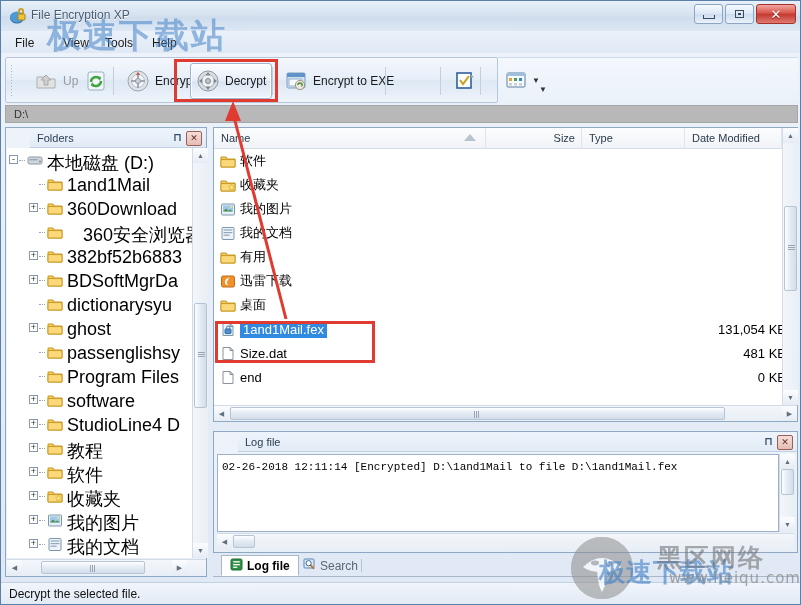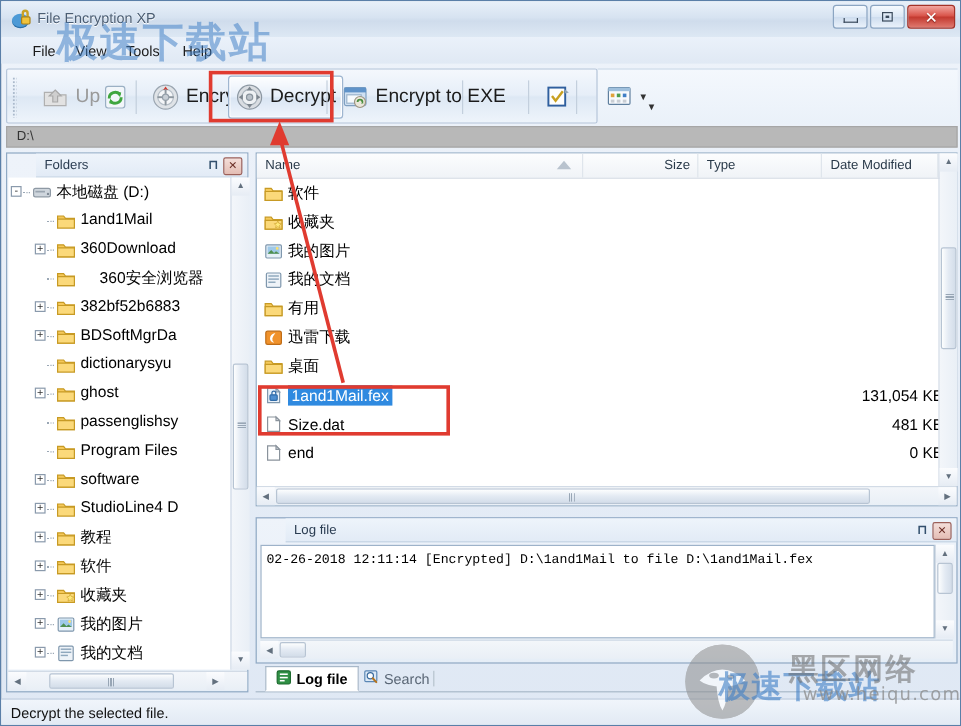--- a/index.html
+++ b/index.html
@@ -70,21 +70,21 @@
     background-size:3px 3px;}
   .tbtn{
     position:absolute;top:5px;height:36px;display:flex;align-items:center;
     border:1px solid transparent;border-radius:3px;box-sizing:border-box;padding:0 5px;
   }
   .tbtn.hot{
     border-color:#9fb6d0;
     background:linear-gradient(180deg,#fdfeff 0%,#e6eef9 48%,#d9e5f3 52%,#f0f5fc 100%);
     box-shadow:inset 0 0 0 1px #fff;
   }
-  .tbtn .lbl{margin-left:5px;font-size:16px;color:#1b1b1b;white-space:nowrap;}
+  .tbtn .lbl{margin-left:5px;font-size:12px;color:#1b1b1b;white-space:nowrap;}
   .tbtn.disabled .lbl{color:#9a9a9a;}
   .tb-sep{position:absolute;top:9px;width:1px;height:28px;background:#c3cfdd;}
 
   .ico{width:24px;height:24px;position:relative;flex:0 0 auto;}
 
   
   .addrbar{
     position:absolute;left:4px;top:104px;width:793px;height:18px;
     background:#b8b8b8;border:1px solid #a6a6a6;box-sizing:border-box;
     display:flex;align-items:center;padding-left:8px;color:#333;font-size:11px;
@@ -114,21 +114,21 @@
   .tree{
     position:absolute;left:1px;top:20px;width:185px;height:410px;
     background:#fff;overflow:hidden;
   }
   .tnode{position:relative;height:24px;display:flex;align-items:center;white-space:nowrap;}
   .tnode .exp{
     position:absolute;width:9px;height:9px;border:1px solid #8a9aac;background:#fff;
     font-size:9px;line-height:7px;text-align:center;color:#333;box-sizing:border-box;
   }
   .tnode .dots{position:absolute;border-top:1px dotted #9aa7b5;}
-  .tnode .tlabel{font-size:13px;color:#000;}
+  .tnode .tlabel{font-size:18px;color:#000;}
   .fico{width:16px;height:14px;position:relative;flex:0 0 auto;margin-right:4px;}
 
   .vscroll{
     position:absolute;width:15px;
     background:linear-gradient(90deg,#f3f6fa,#e9eff6);
     border-left:1px solid #d2dbe6;
   }
   .vscroll .arw{
     position:absolute;left:0;width:15px;height:15px;
     background:linear-gradient(180deg,#fbfcfe,#e6ecf4);
@@ -270,21 +270,21 @@
       <div class="wbtn">
           <span class="g-max"></span>
         </div>
       <div class="wbtn close">
           <span class="g-x">✕</span>
         </div>
     </div>
   </div>
 
   <div class="menubar">
-    <div class="menu-item" style="left:20px">File</div>
+    <div class="menu-item" style="left:8px">File</div>
     <div class="menu-item" style="left:56px">View</div>
     <div class="menu-item" style="left:98px">Tools</div>
     <div class="menu-item" style="left:145px">Help</div>
   </div>
 
   <div class="tb-right"></div>
   <div class="toolbar">
     <div class="grip"></div>
 
     <div class="tbtn disabled" style="left:22px">

